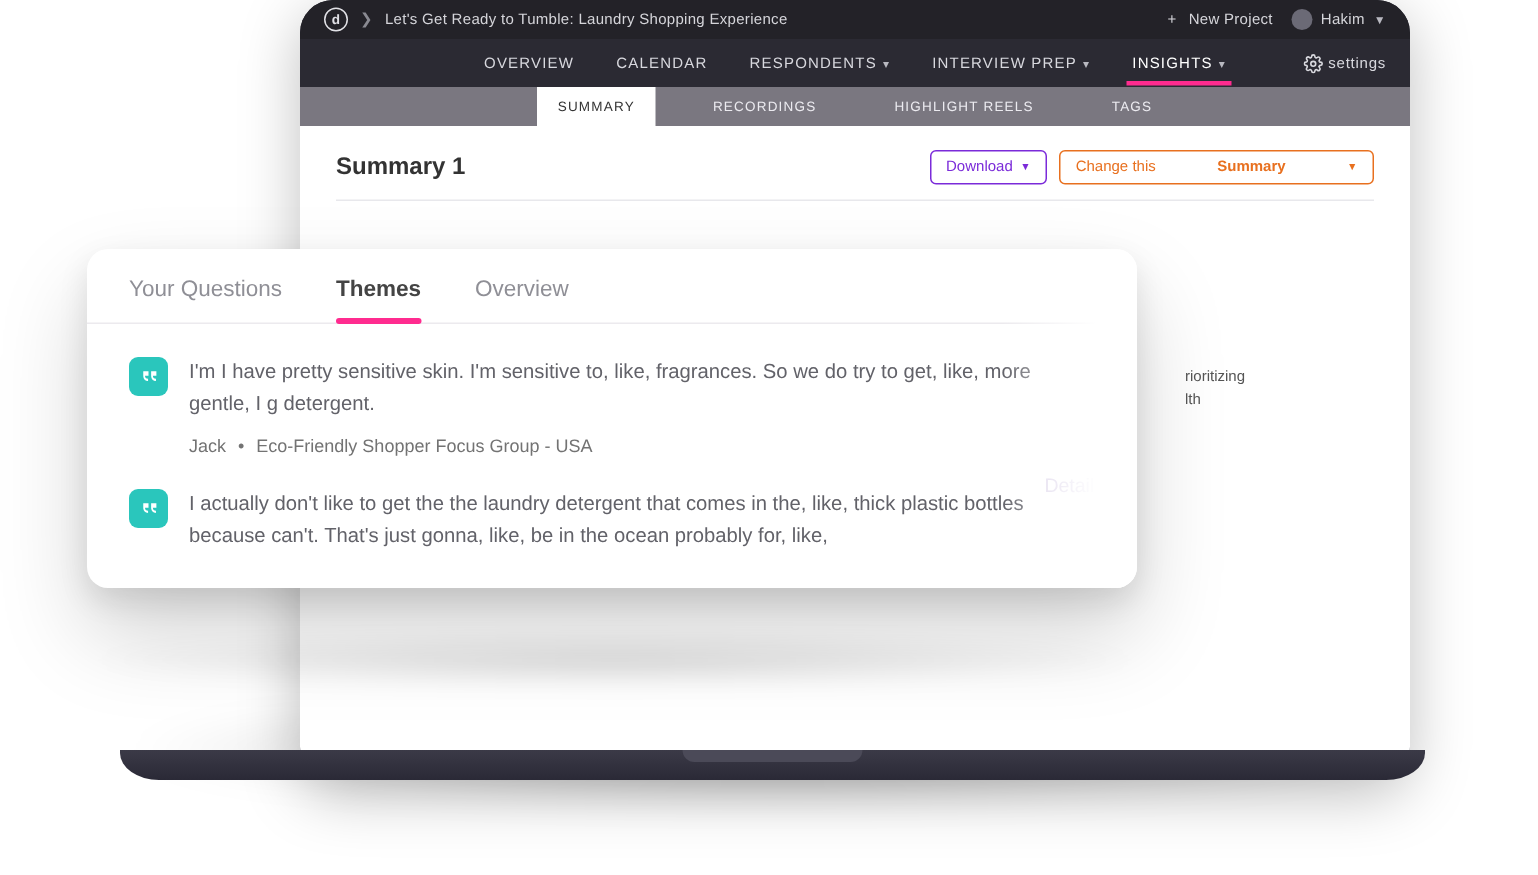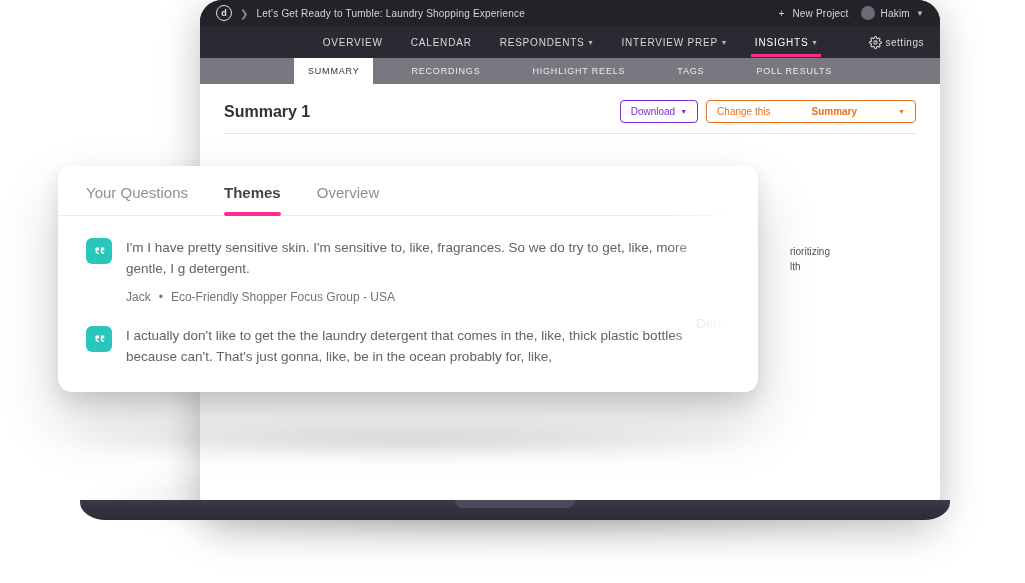--- a/index.html
+++ b/index.html
@@ -121,21 +121,20 @@
             </svg>
           <span>settings</span>
         </span>
       </div>
 
       <div class="subnav">
         <span class="subitem active">SUMMARY</span>
         <span class="subitem">RECORDINGS</span>
         <span class="subitem">HIGHLIGHT REELS</span>
         <span class="subitem">TAGS</span>
-        <span class="subitem">POLL RESULTS</span>
       </div>
 
       <div class="content">
         <div class="content-inner">
           <div class="summary-head">
             <h2>Summary 1</h2>
             <span class="grow"></span>
             <span class="btn-outline btn-purple">
               <span>Download</span>
               <span class="tiny-caret">▼</span>

